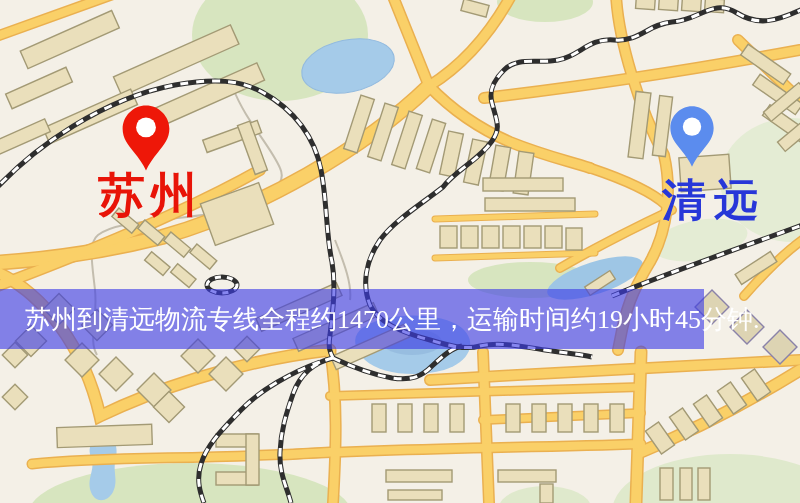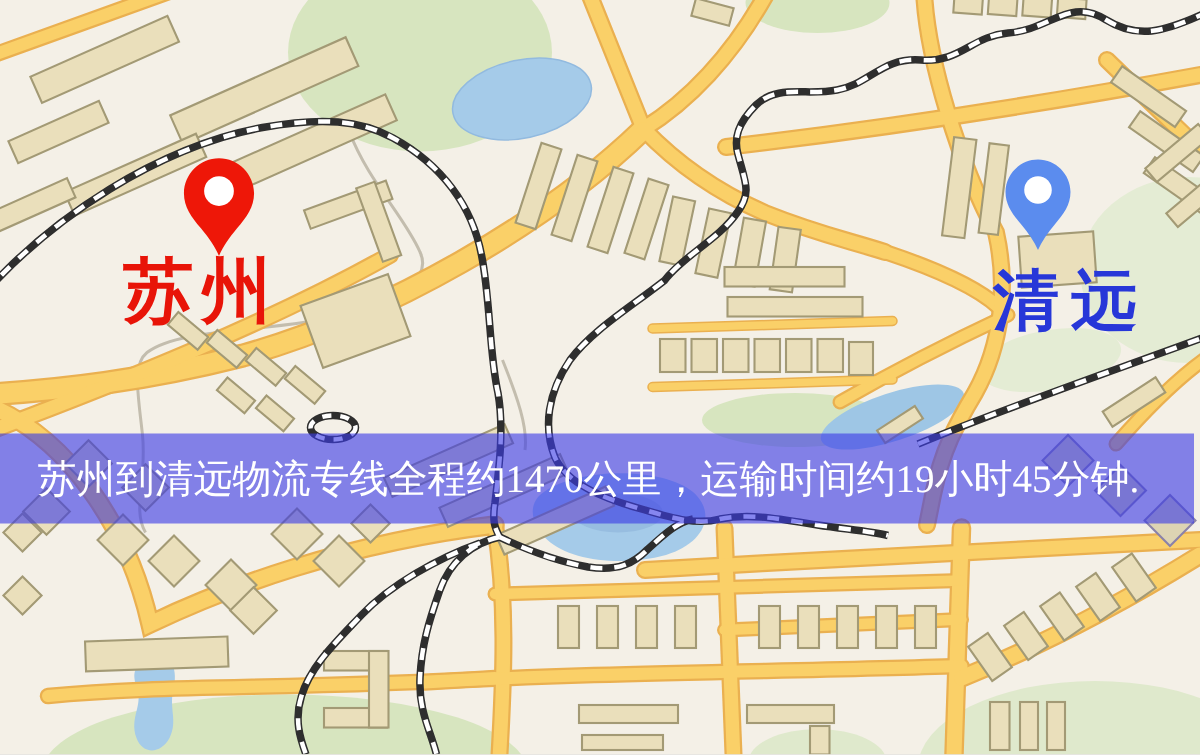--- a/index.html
+++ b/index.html
@@ -9,24 +9,24 @@
     background:#f4f0e7;
   }
   .map-svg{position:absolute;left:0;top:0;width:800px;height:503px;filter:blur(.4px) saturate(1.02);}
   .pin{position:absolute;}
   .pin svg{display:block;}
   .pin-label{
     position:absolute;font-weight:700;line-height:1;
     letter-spacing:5px;white-space:nowrap;
     text-shadow:0 0 1px rgba(255,255,255,.25);
   }
-  .label-suzhou{left:82px;top:172px;font-size:47px;color:#e81408;}
+  .label-suzhou{left:98px;top:172px;font-size:47px;color:#e81408;}
   .label-qingyuan{left:650px;top:179px;font-size:44px;color:#2737d8;letter-spacing:8px;margin-left:12px;}
   .banner{
-    position:absolute;left:0;top:289px;width:796px;height:60px;
+    position:absolute;left:0;top:289px;width:704px;height:60px;
     background:rgba(60,60,230,0.62);
     display:flex;align-items:center;
   }
   .banner-text{
     color:#ffffff;font-size:26px;padding-left:25px;white-space:nowrap;
     font-family:"Liberation Serif","DejaVu Serif",serif;
   }
 </style>
 </head>
 <body>

